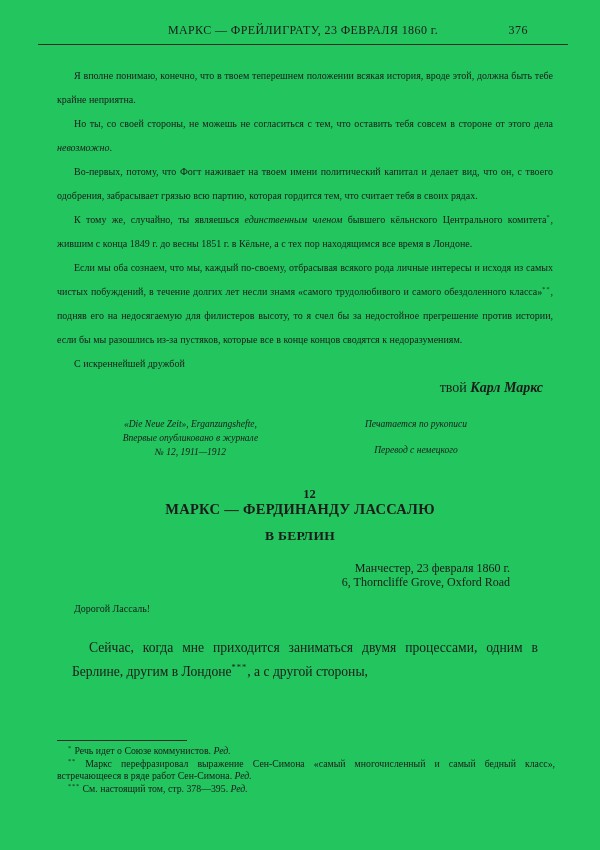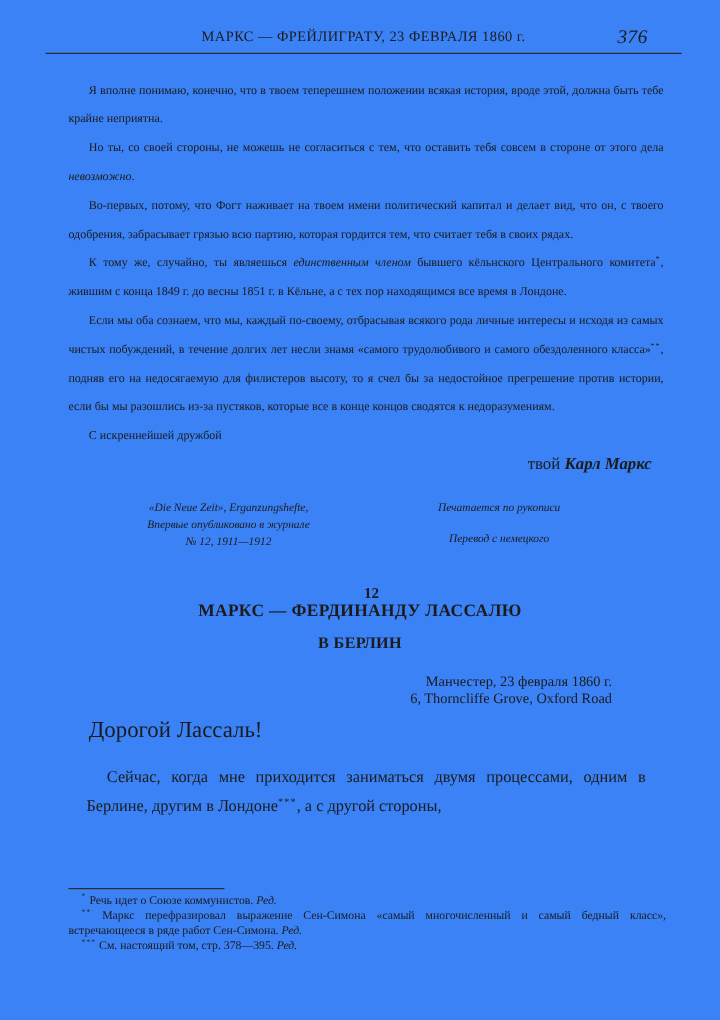--- a/index.html
+++ b/index.html
@@ -1,19 +1,19 @@
 <!DOCTYPE html>
 <html><head>
 <meta charset="utf-8">
 <style>
   html,body{margin:0;padding:0;background:#ffffff;}
   .page{
     position:relative;
     width:600px;height:850px;
-    background:#3b82f6;
+    background:#22c55e;
     color:#1b1b1b;
     font-family:"Liberation Serif", serif;
     overflow:hidden;
   }
   .it{font-style:italic;}
   .bd{font-weight:bold;}
   sup{font-size:0.62em;vertical-align:super;line-height:0;letter-spacing:1px;}
 
   
   .running-header{
@@ -21,24 +21,23 @@
     margin:23px 32px 0 38px;
     text-align:center;
     font-size:12px;
     letter-spacing:0.4px;
     border-bottom:1.5px solid #2b2b2b;
     padding-bottom:6px;
     white-space:nowrap;
   }
   .page-number{
     position:absolute;
-    right:28px;top:0;
-    font-size:16px;
+    right:40px;top:0;
+    font-size:12px;
     letter-spacing:0.5px;
-    font-style:italic;
   }
 
   
   .body-text{
     margin:19px 47px 0 57px;
     font-size:10px;
     line-height:24px;
     text-align:justify;
   }
   .body-text p{margin:0;text-indent:17px;}
@@ -72,21 +71,21 @@
 
   .dateline{
     margin:18px 90px 0 0;
     text-align:right;
     font-size:12px;
     line-height:14px;
   }
 
   .salutation{
     margin:8px 47px 0 57px;
-    font-size:19px;
+    font-size:10px;
     line-height:24px;
     text-indent:17px;
   }
   .letter2-body{
     margin:0 47px 0 57px;
     font-size:13.6px;
     line-height:24px;
     text-align:justify;
   }
   .letter2-body p{margin:15px;text-indent:17px;}

